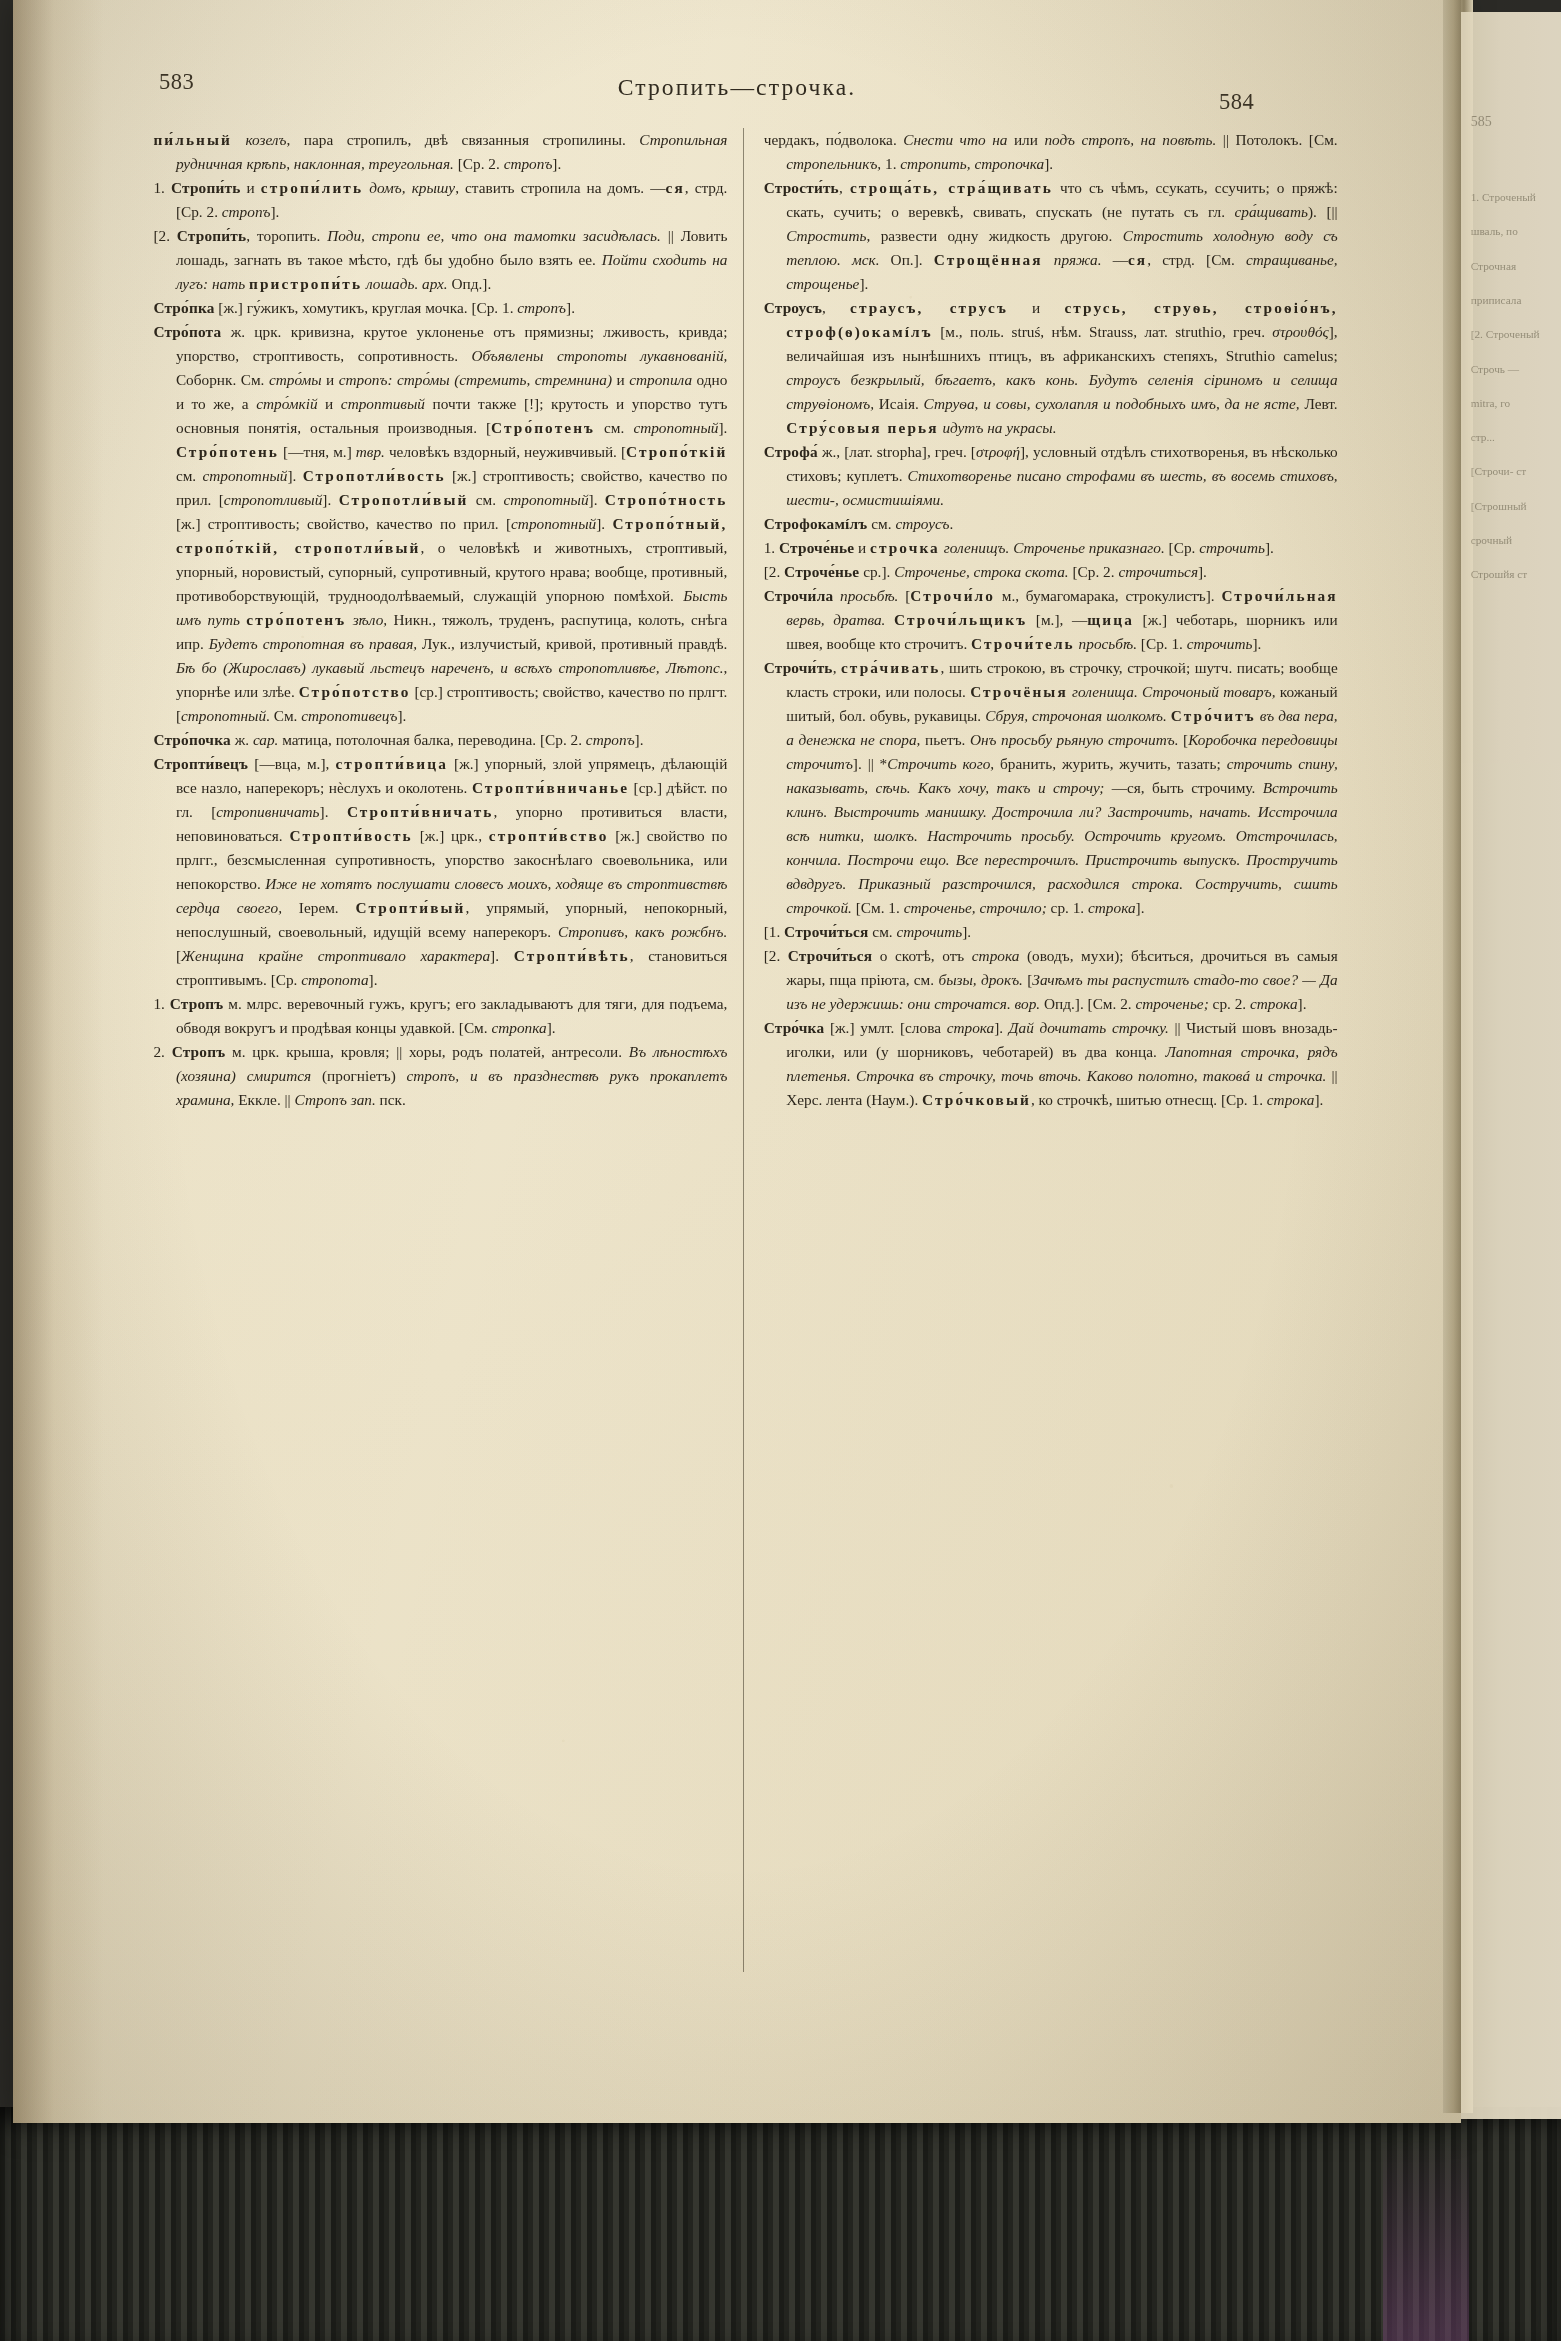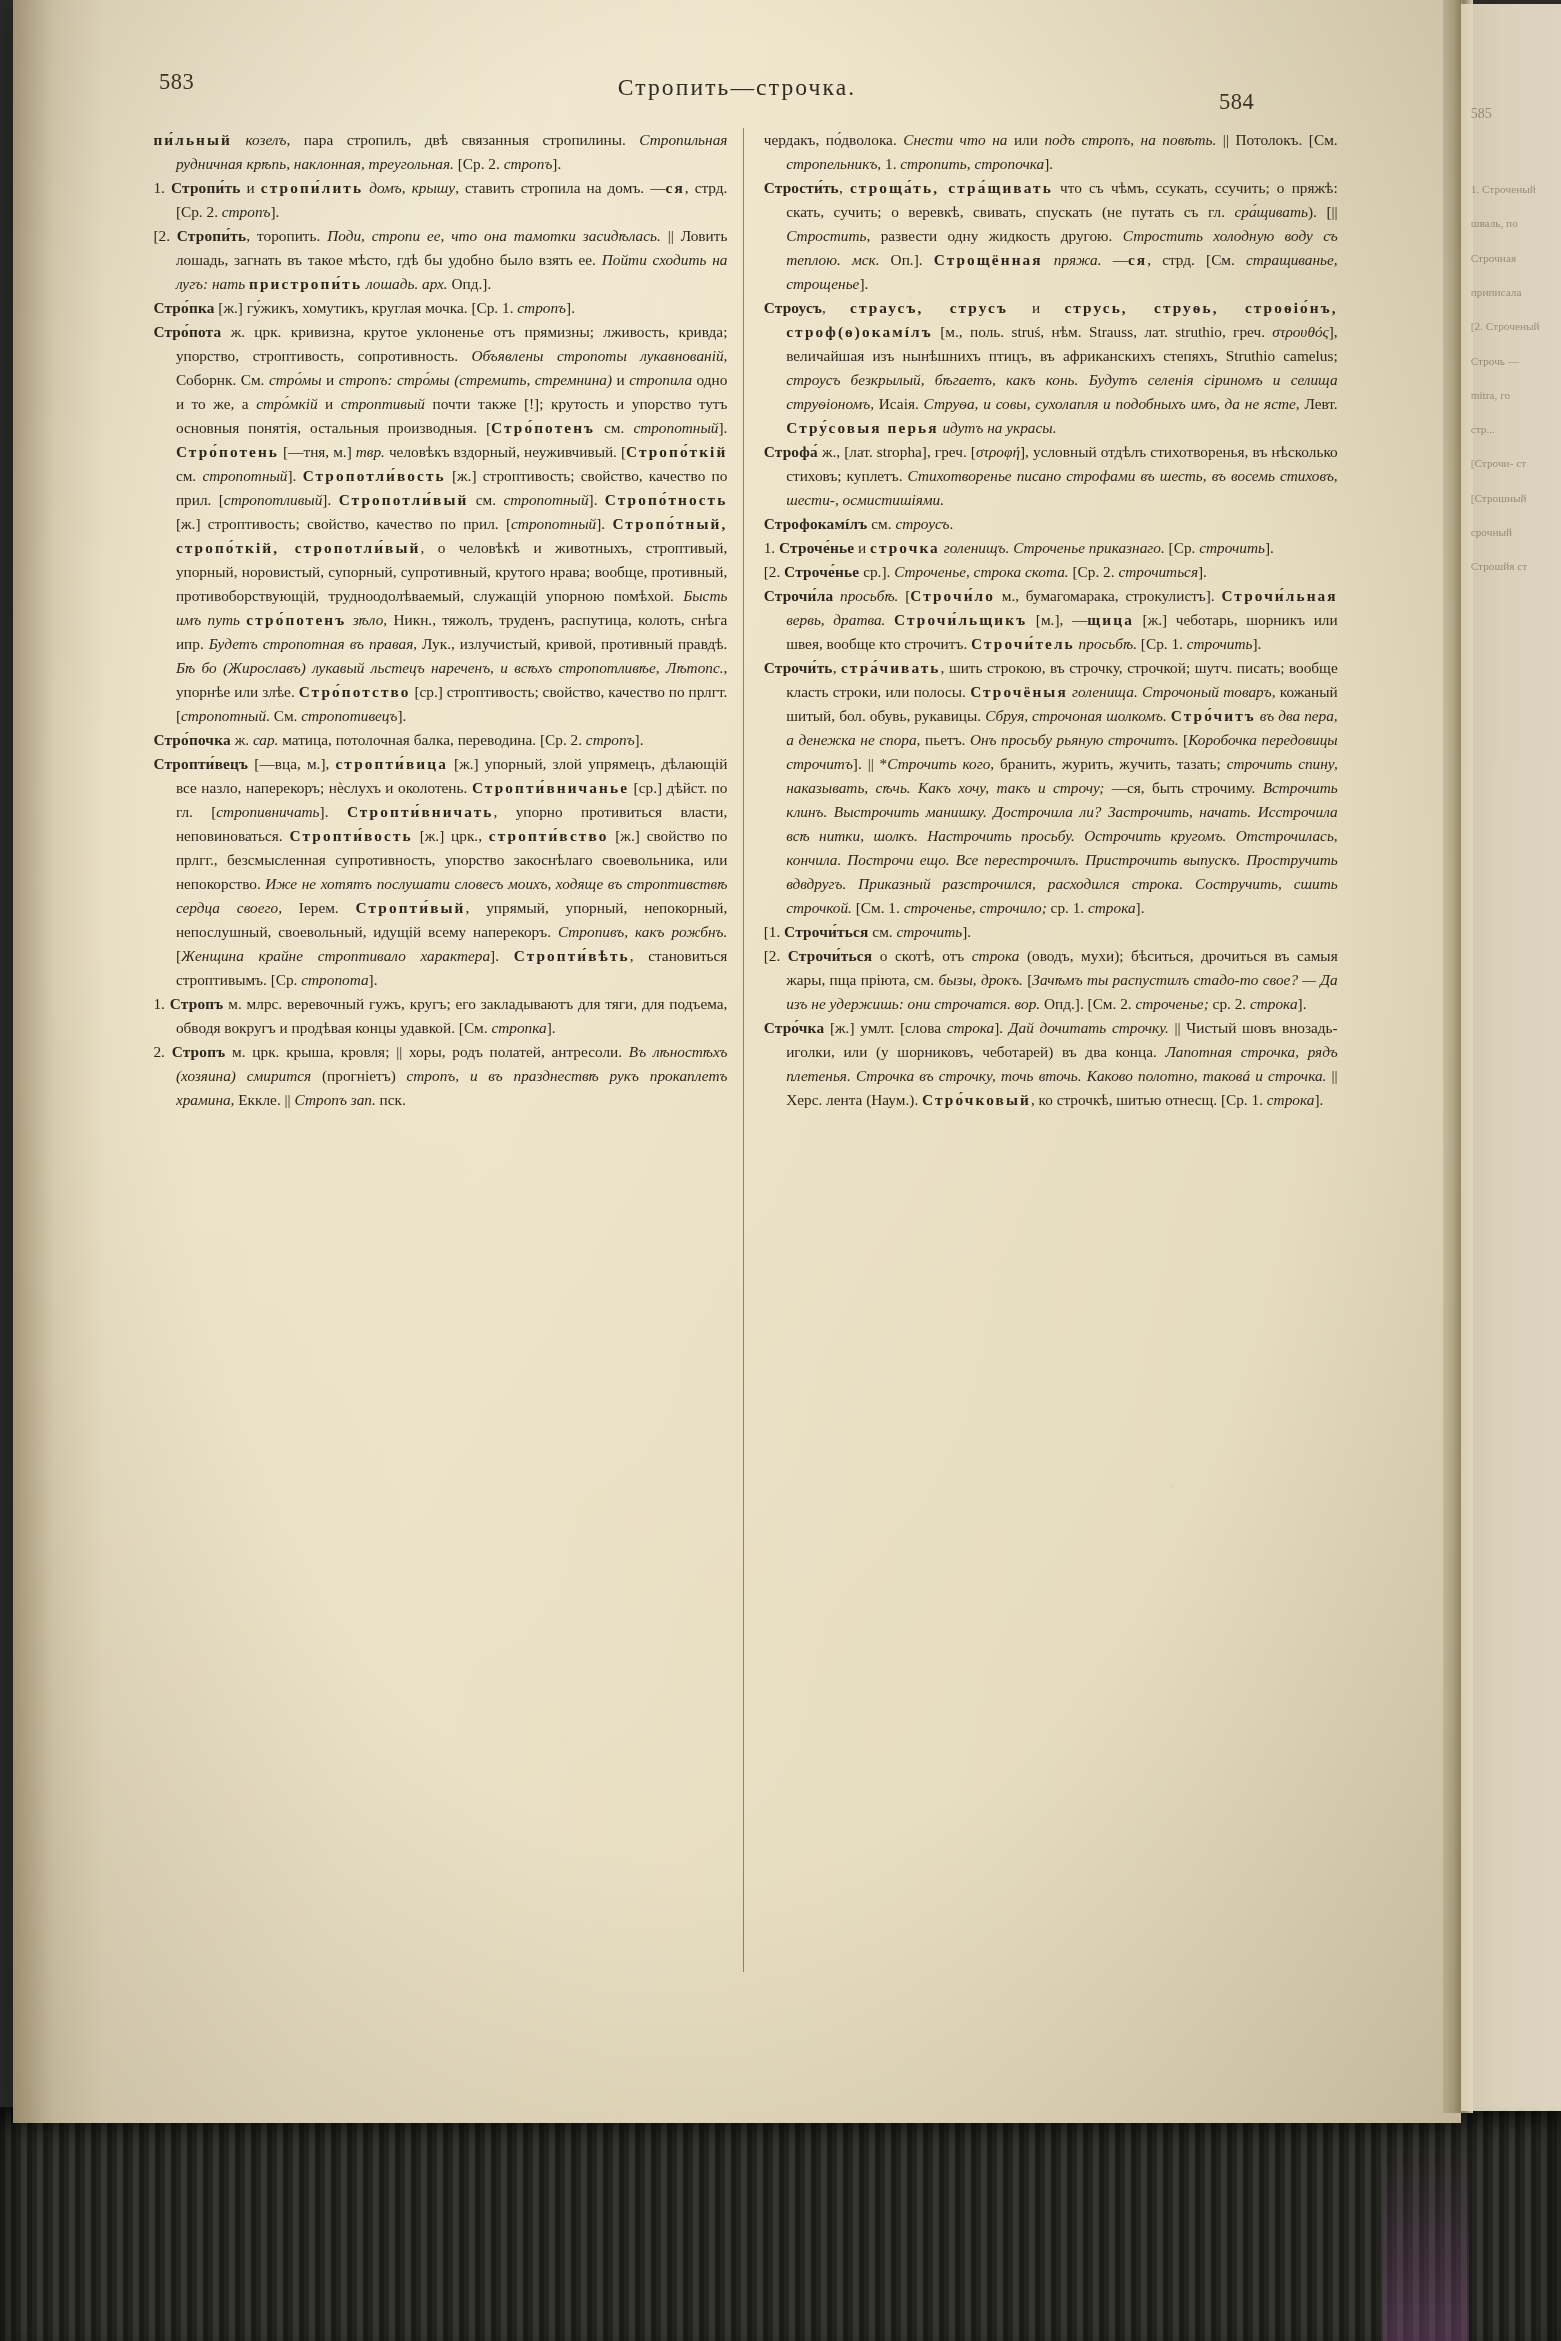--- a/index.html
+++ b/index.html
@@ -75,21 +75,21 @@
   }
   
   .edge-block {
     position: absolute;
     left: 1430px; top: 0;
     width: 30px; height: 2113px;
     background: linear-gradient(90deg, #cfc5a8 0%, #b9ad8c 35%, #8d8163 70%, #d6ccb0 100%);
   }
   .next-leaf {
     position: absolute;
-    left: 1461px; top: 4px;
+    left: 1461px; top: 12px;
     width: 101px; height: 2107px;
     background: linear-gradient(90deg, #ded4ba 0%, #e9e0c8 40%, #ece3cd 100%);
     overflow: hidden;
     opacity: .92;
   }
   .next-leaf .ghost {
     position: absolute;
     left: 9.7px;
     width: 123px;
     color: rgba(90,82,62,.52);

